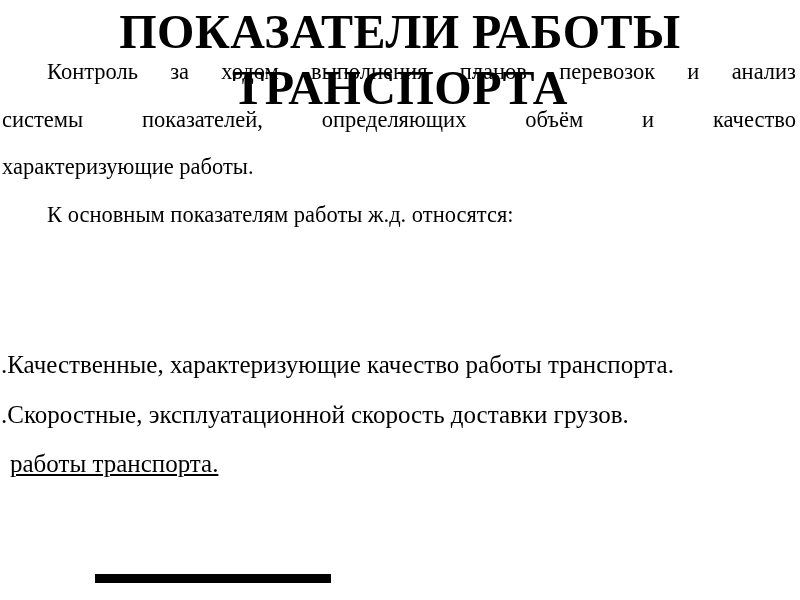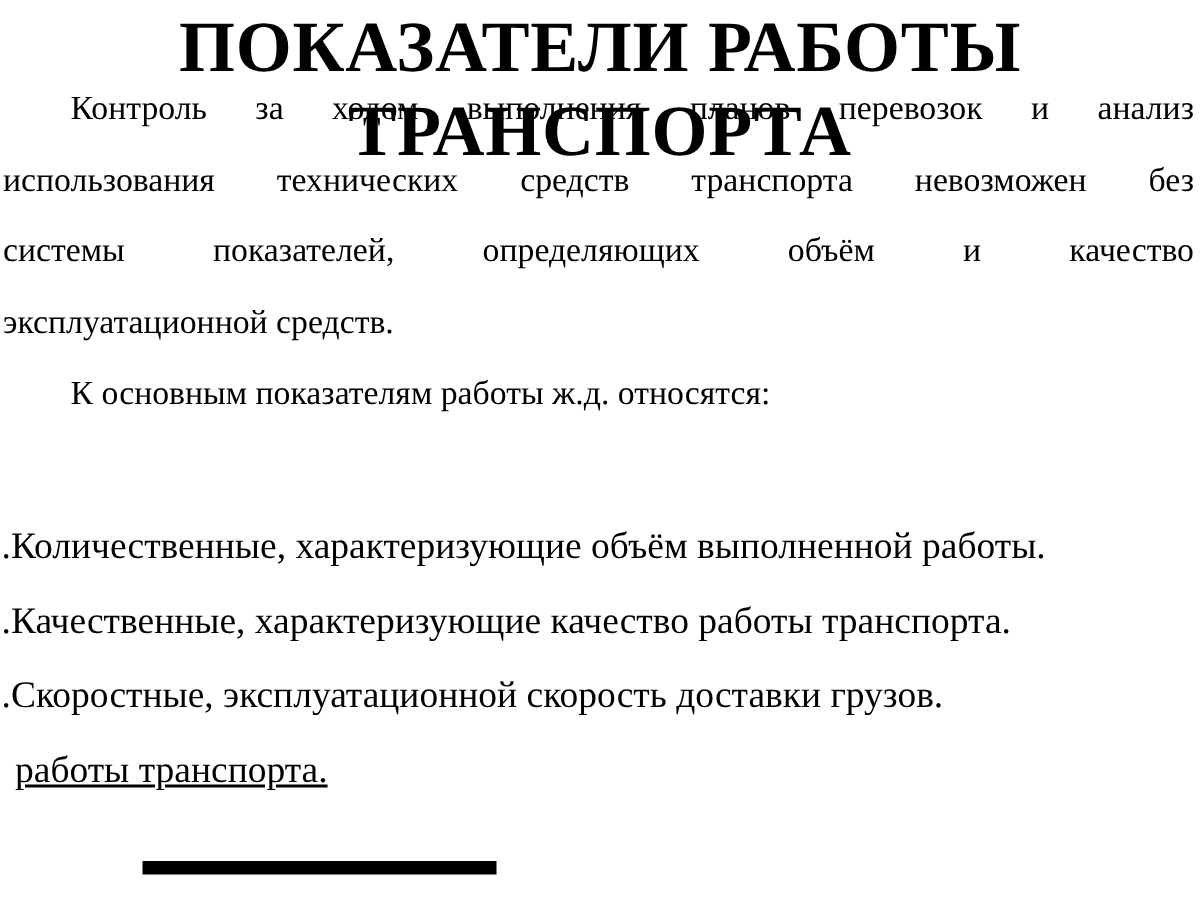--- a/index.html
+++ b/index.html
@@ -63,28 +63,26 @@
 
 <div class="slide">
 
   <h1 class="title">
     <span class="tl">ПОКАЗАТЕЛИ РАБОТЫ</span>
     <span class="tl">ТРАНСПОРТА</span>
   </h1>
 
   <div class="para">
     <div class="indent just">Контроль за ходом выполнения планов перевозок и анализ</div>
-    <div class="just">использования технических средств транспорта невозможен без</div>
     <div class="just">системы показателей, определяющих объём и качество</div>
-    <div>эксплуатационной средств.</div>
+    <div>характеризующие работы.</div>
     <div class="indent">К основным показателям работы ж.д. относятся:</div>
   </div>
 
   <div class="list">
-    <div>.Количественные, характеризующие объём выполненной работы.</div>
     <div>.Качественные, характеризующие качество работы транспорта.</div>
     <div>.Скоростные, эксплуатационной скорость доставки грузов.</div>
     <div class="cont">работы транспорта.</div>
   </div>
 
   <div class="bottom-bar"></div>
 
 </div>
 
 </body></html>

